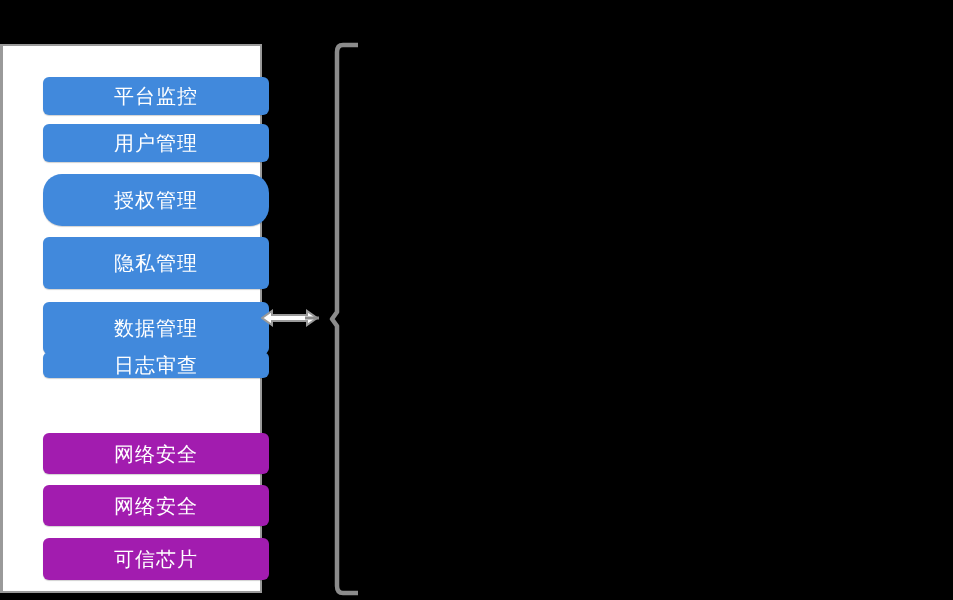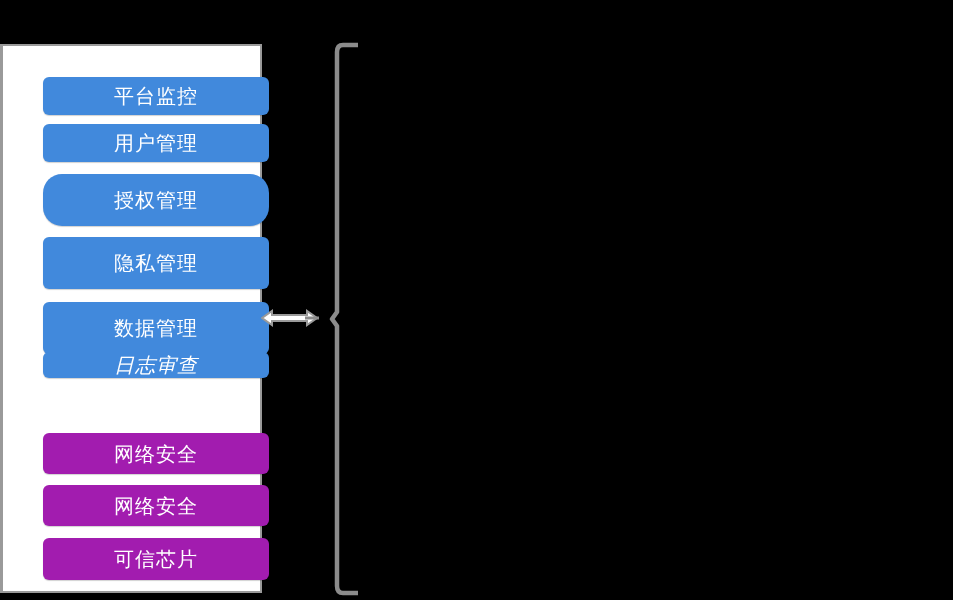--- a/index.html
+++ b/index.html
@@ -48,21 +48,21 @@
   }
   .btn.blue  { background: #4189dc; }
   .btn.green { background: #a21caf; }
 
   
   .b0 { top: 31px;  height: 38px; }   
   .b1 { top: 78px;  height: 38px; }   
   .b2 { top: 128px; height: 52px; border-radius: 19px; }   
   .b3 { top: 191px; height: 52px; }   
   .b4 { top: 256px; height: 52px; }   
-  .b5 { top: 306px; height: 26px; font-style: italic; }   
+  .b5 { top: 306px; height: 26px; }   
   .b6 { top: 387px; height: 41px; }   
   .b7 { top: 439px; height: 41px; }   
   .b8 { top: 492px; height: 42px; }   
 
   
   #link-arrow {
     position: absolute;
     left: 261px;
     top: 305px;
     width: 58px;

